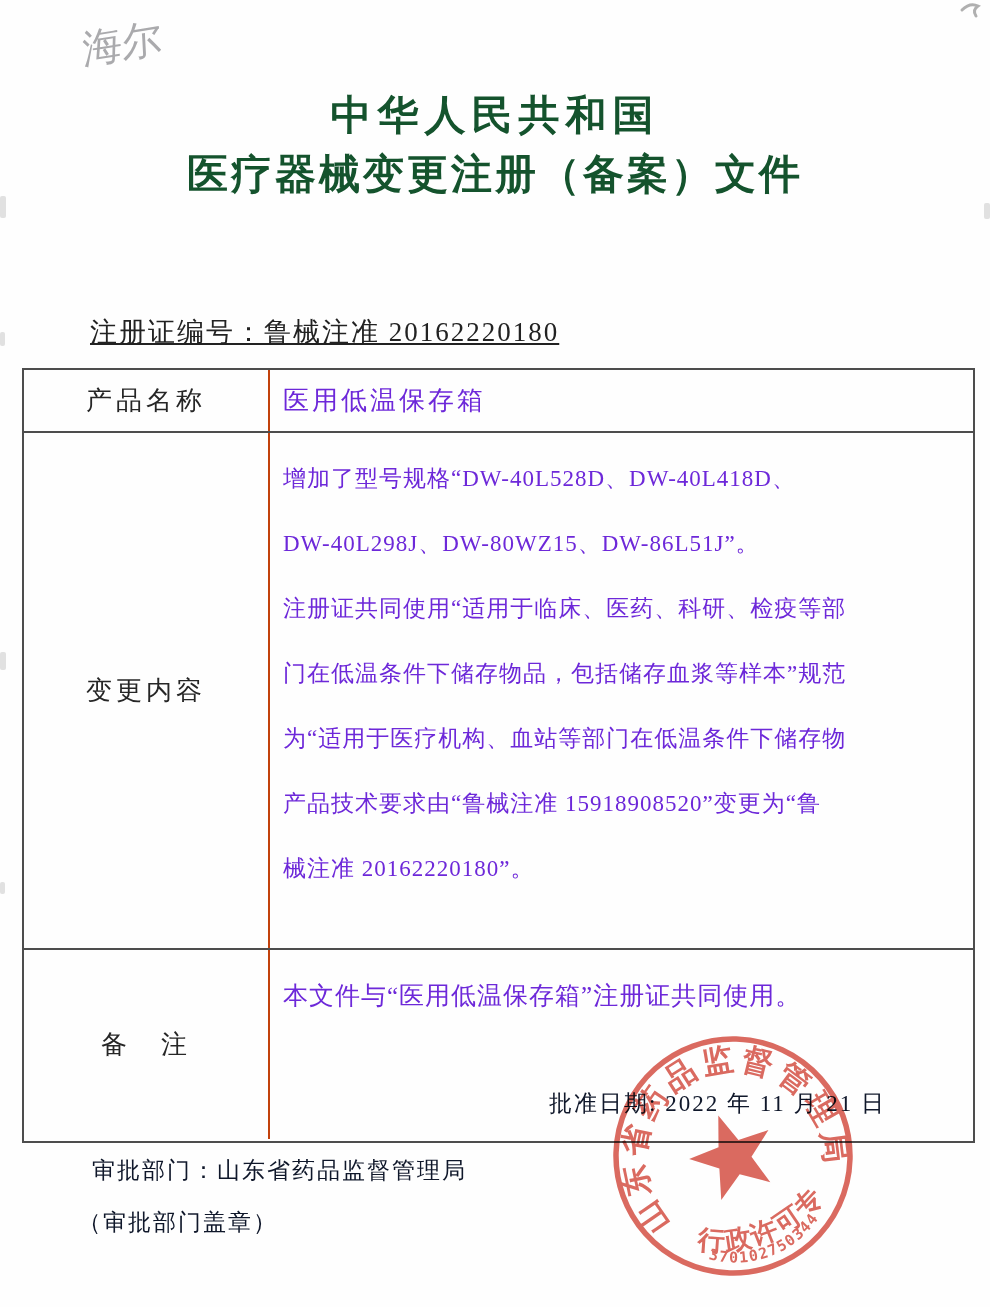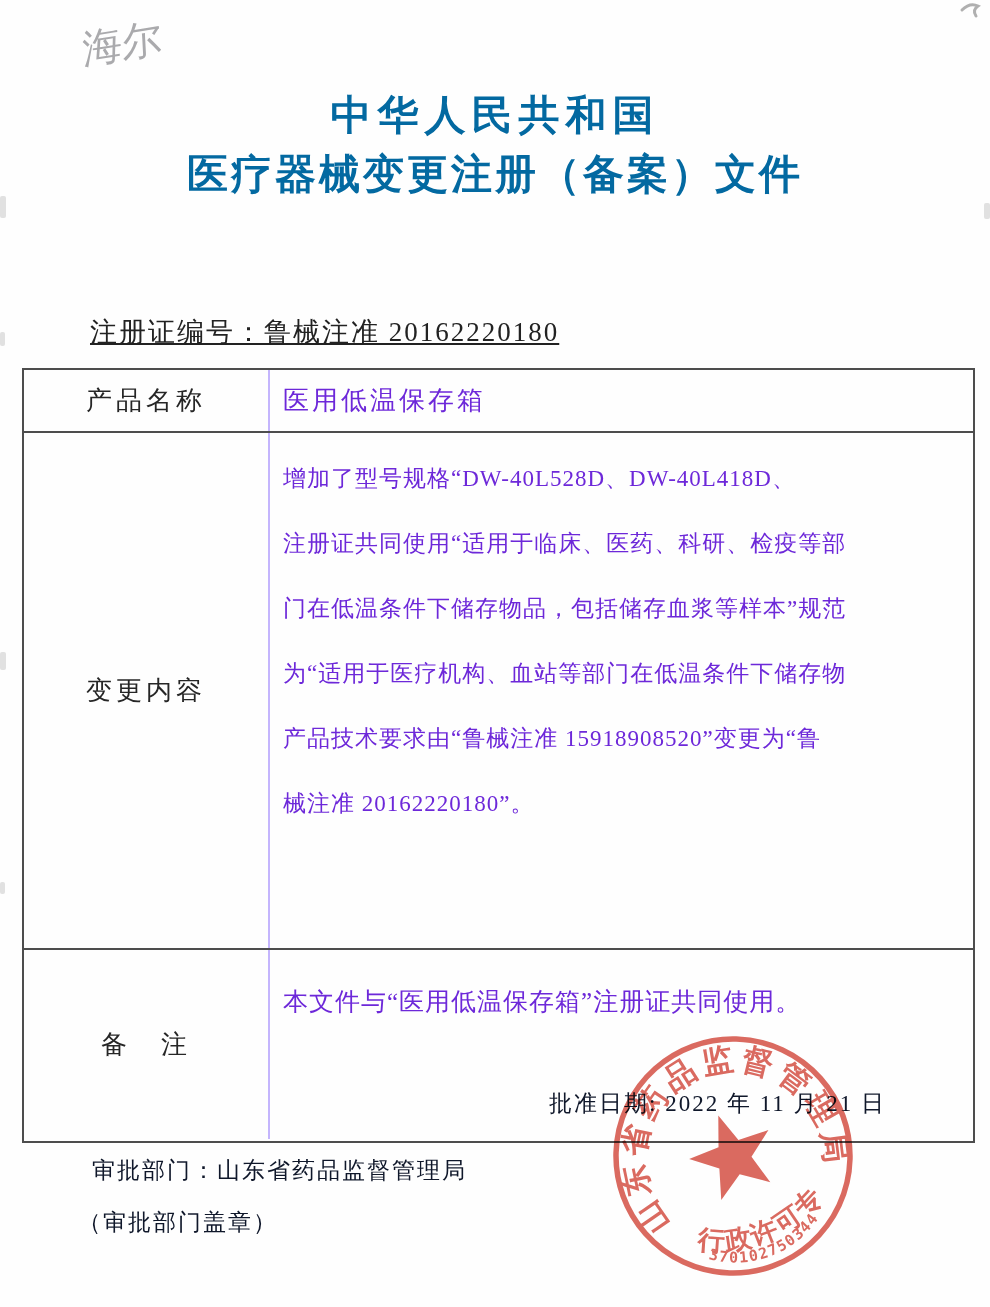--- a/index.html
+++ b/index.html
@@ -18,50 +18,50 @@
     color:#8f8f92;font-size:40px;line-height:64px;
     transform:rotate(-9deg) skewX(-6deg);
     opacity:.75;
     font-family:"DejaVu Sans",sans-serif;
   }
   
   .title{
     position:absolute;left:0;top:88px;width:990px;
     text-align:center;
     font-family:"Liberation Sans","DejaVu Sans",sans-serif;
-    font-weight:600;color:#0369a1;
+    font-weight:600;color:#14532d;
   }
   .title .l1{font-size:41px;line-height:55px;letter-spacing:6px;}
   .title .l2{font-size:41px;line-height:62px;letter-spacing:3px;}
   
   .regline{
     position:absolute;left:90px;top:314px;
     font-size:27px;letter-spacing:2px;color:#222;text-decoration:underline;
   }
   
   .tbl{
     position:absolute;left:22px;top:368px;width:953px;height:775px;
     border:2px solid #4d4d4d;box-sizing:border-box;
   }
   .row{display:flex;box-sizing:border-box;border-bottom:2px solid #4d4d4d;}
   .row:last-child{border-bottom:none;}
   .cell-label{
-    width:246px;box-sizing:border-box;border-right:2px solid #c4b5fd;
+    width:246px;box-sizing:border-box;border-right:2px solid #c2410c;
     display:flex;align-items:center;justify-content:center;
     font-size:26px;letter-spacing:4px;color:#262626;
     flex:0 0 246px;
   }
   .cell-content{flex:1;box-sizing:border-box;padding-left:13px;color:#6d28d9;}
   .r1{height:63px;}
   .r1 .cell-content{display:flex;align-items:center;font-size:26px;letter-spacing:3px;}
   .r2{height:517px;}
   .r2 .cell-content{padding-top:13px;}
   .r2 .line{height:65px;line-height:65px;font-size:23px;letter-spacing:1px;white-space:nowrap;}
   .r3{height:189px;}
-  .r3 .cell-content{padding-top:27px;}
+  .r3 .cell-content{padding-top:21px;}
   .r3 .bz-line{height:50px;line-height:50px;font-size:25px;letter-spacing:1px;}
   
   .foot{position:absolute;font-size:23px;color:#0f172a;letter-spacing:2px;}
   .f-dept{left:92px;top:1155px;}
   .f-seal{left:78px;top:1207px;}
   .f-date{left:549px;top:1088px;}
   
   .stamp{
     position:absolute;left:578px;top:1005px;width:310px;height:302px;
     mix-blend-mode:multiply;opacity:.88;
@@ -103,20 +103,21 @@
 
     <div class="row r1">
       <div class="cell-label">产品名称</div>
       <div class="cell-content">医用低温保存箱</div>
     </div>
 
     <div class="row r2">
       <div class="cell-label">变更内容</div>
       <div class="cell-content">
         <div class="line">增加了型号规格“DW-40L528D、DW-40L418D、</div>
+        <div class="line">DW-40L298J、DW-80WZ15、DW-86L51J”。</div>
         <div class="line">注册证共同使用“适用于临床、医药、科研、检疫等部</div>
         <div class="line">门在低温条件下储存物品，包括储存血浆等样本”规范</div>
         <div class="line">为“适用于医疗机构、血站等部门在低温条件下储存物</div>
         <div class="line">产品技术要求由“鲁械注准 15918908520”变更为“鲁</div>
         <div class="line">械注准 20162220180”。</div>
       </div>
     </div>
 
     <div class="row r3">
       <div class="cell-label">备　注</div>

